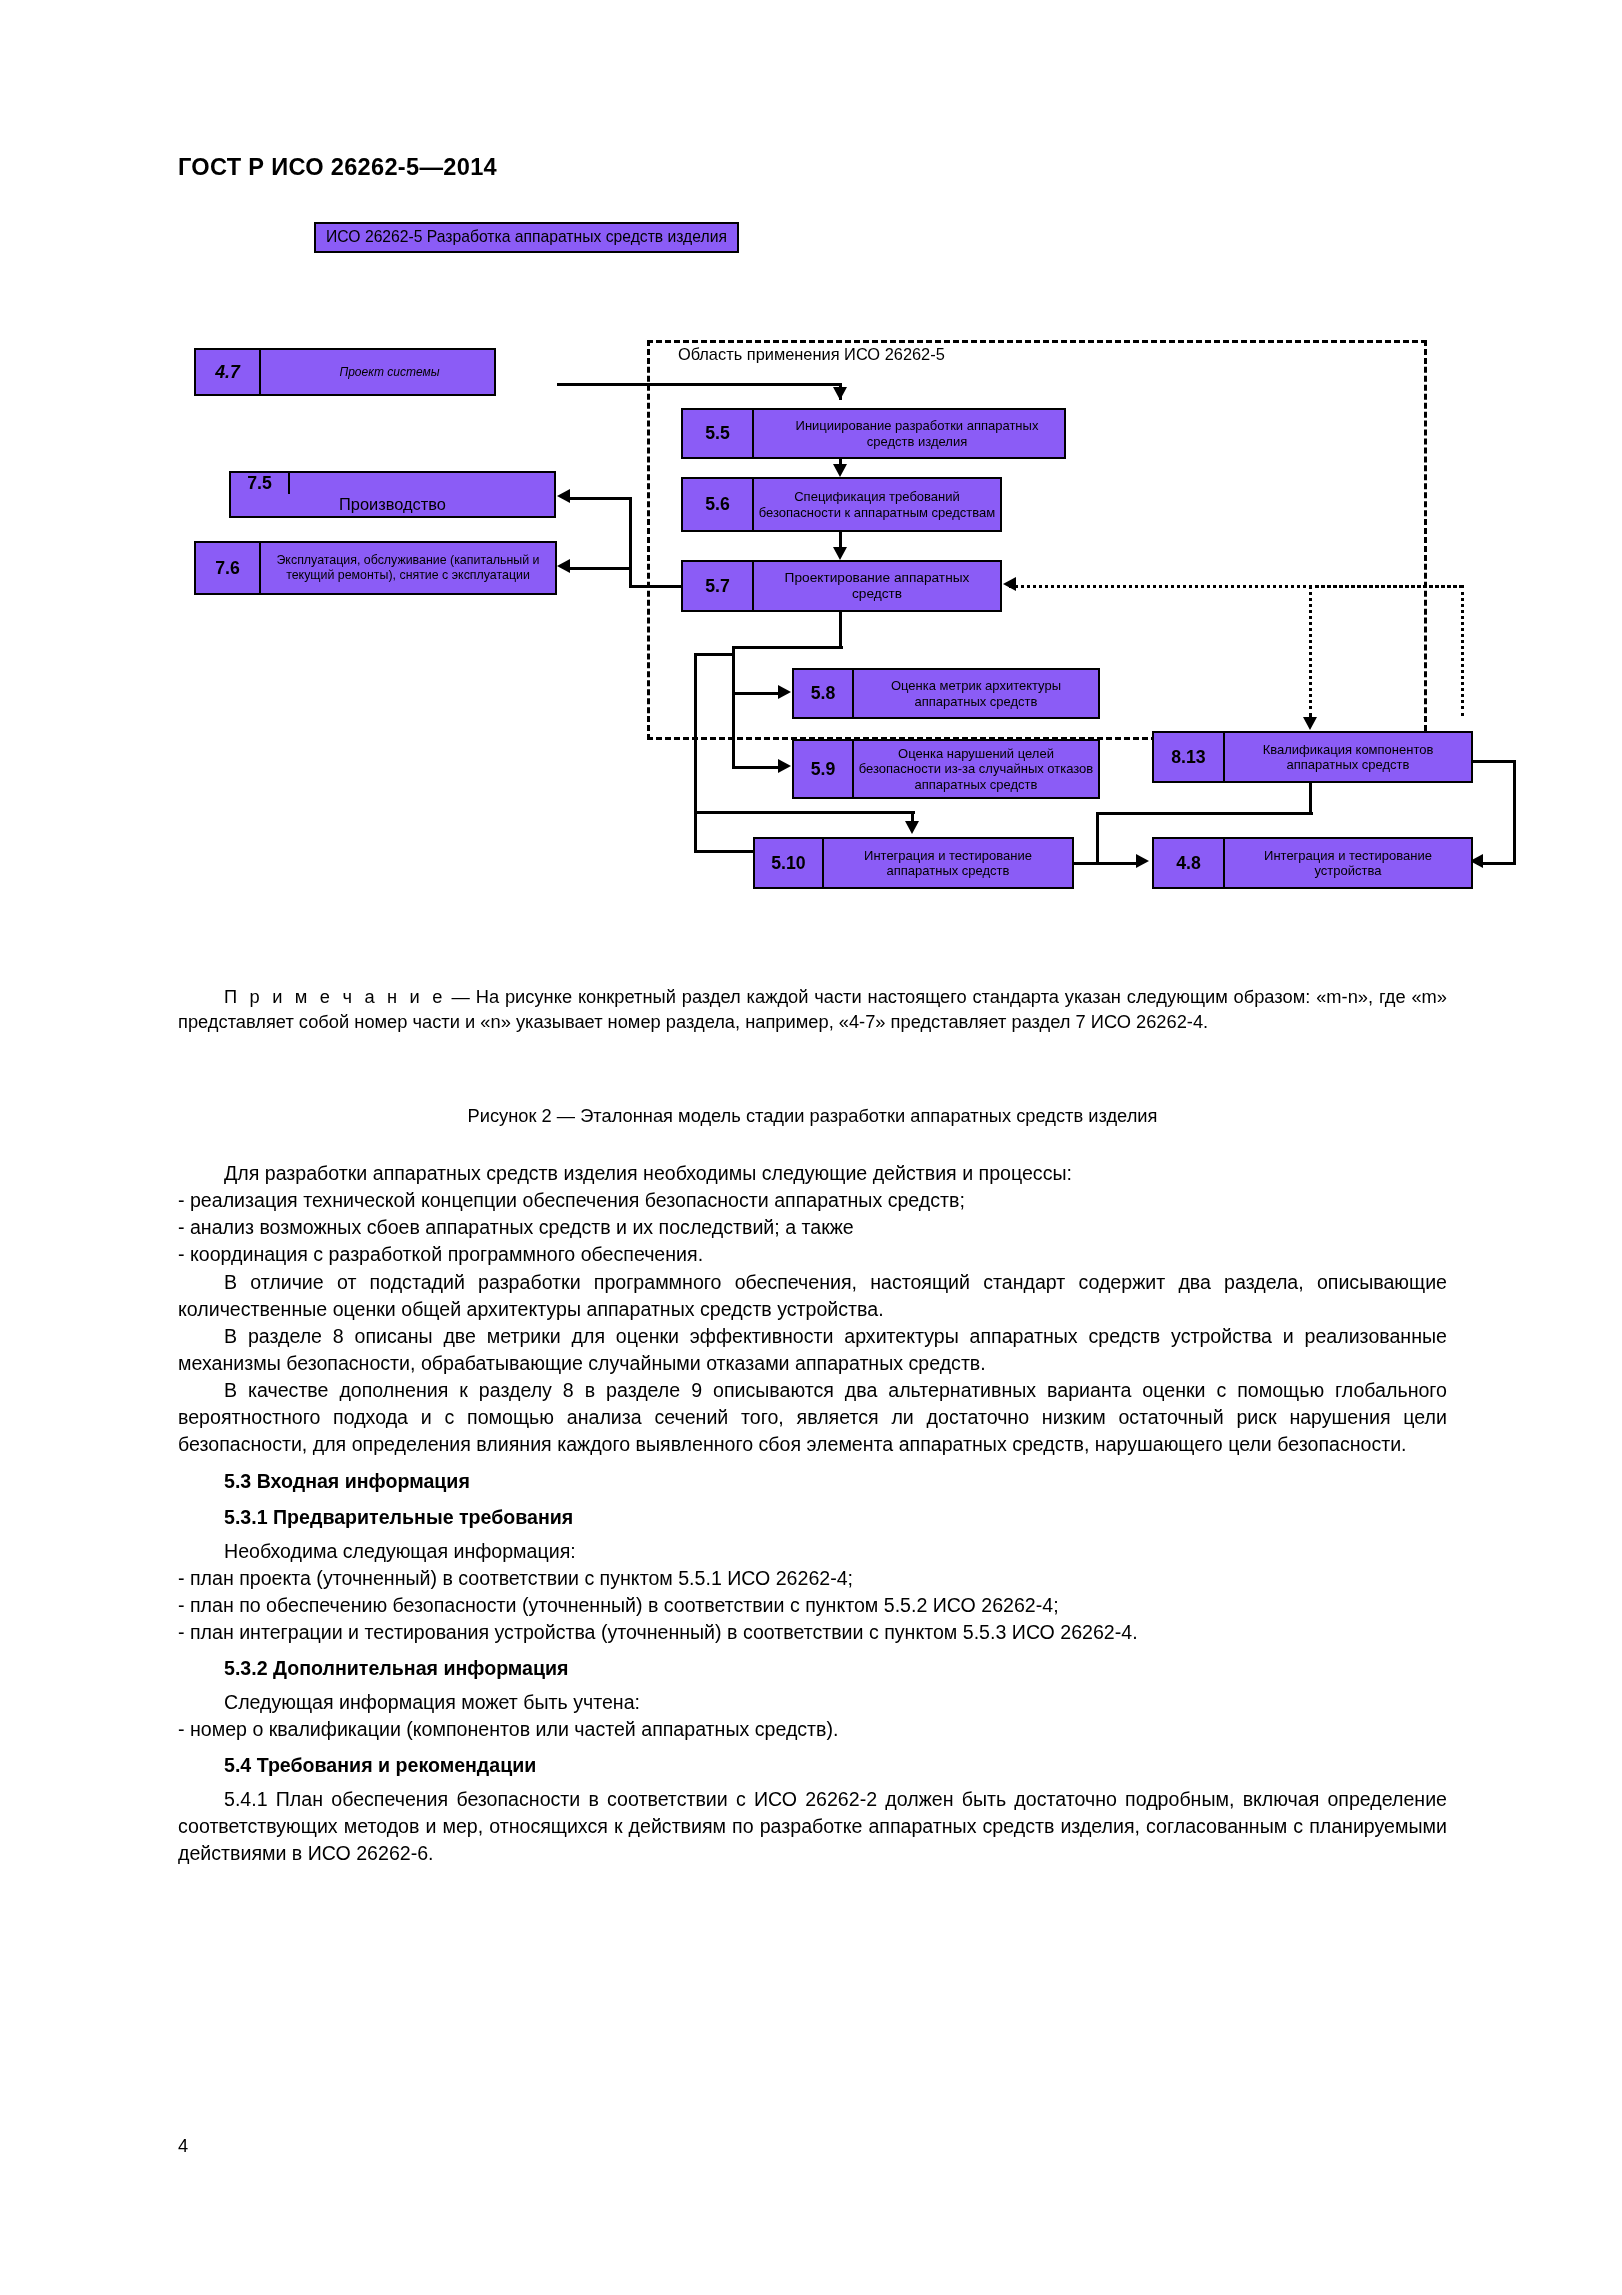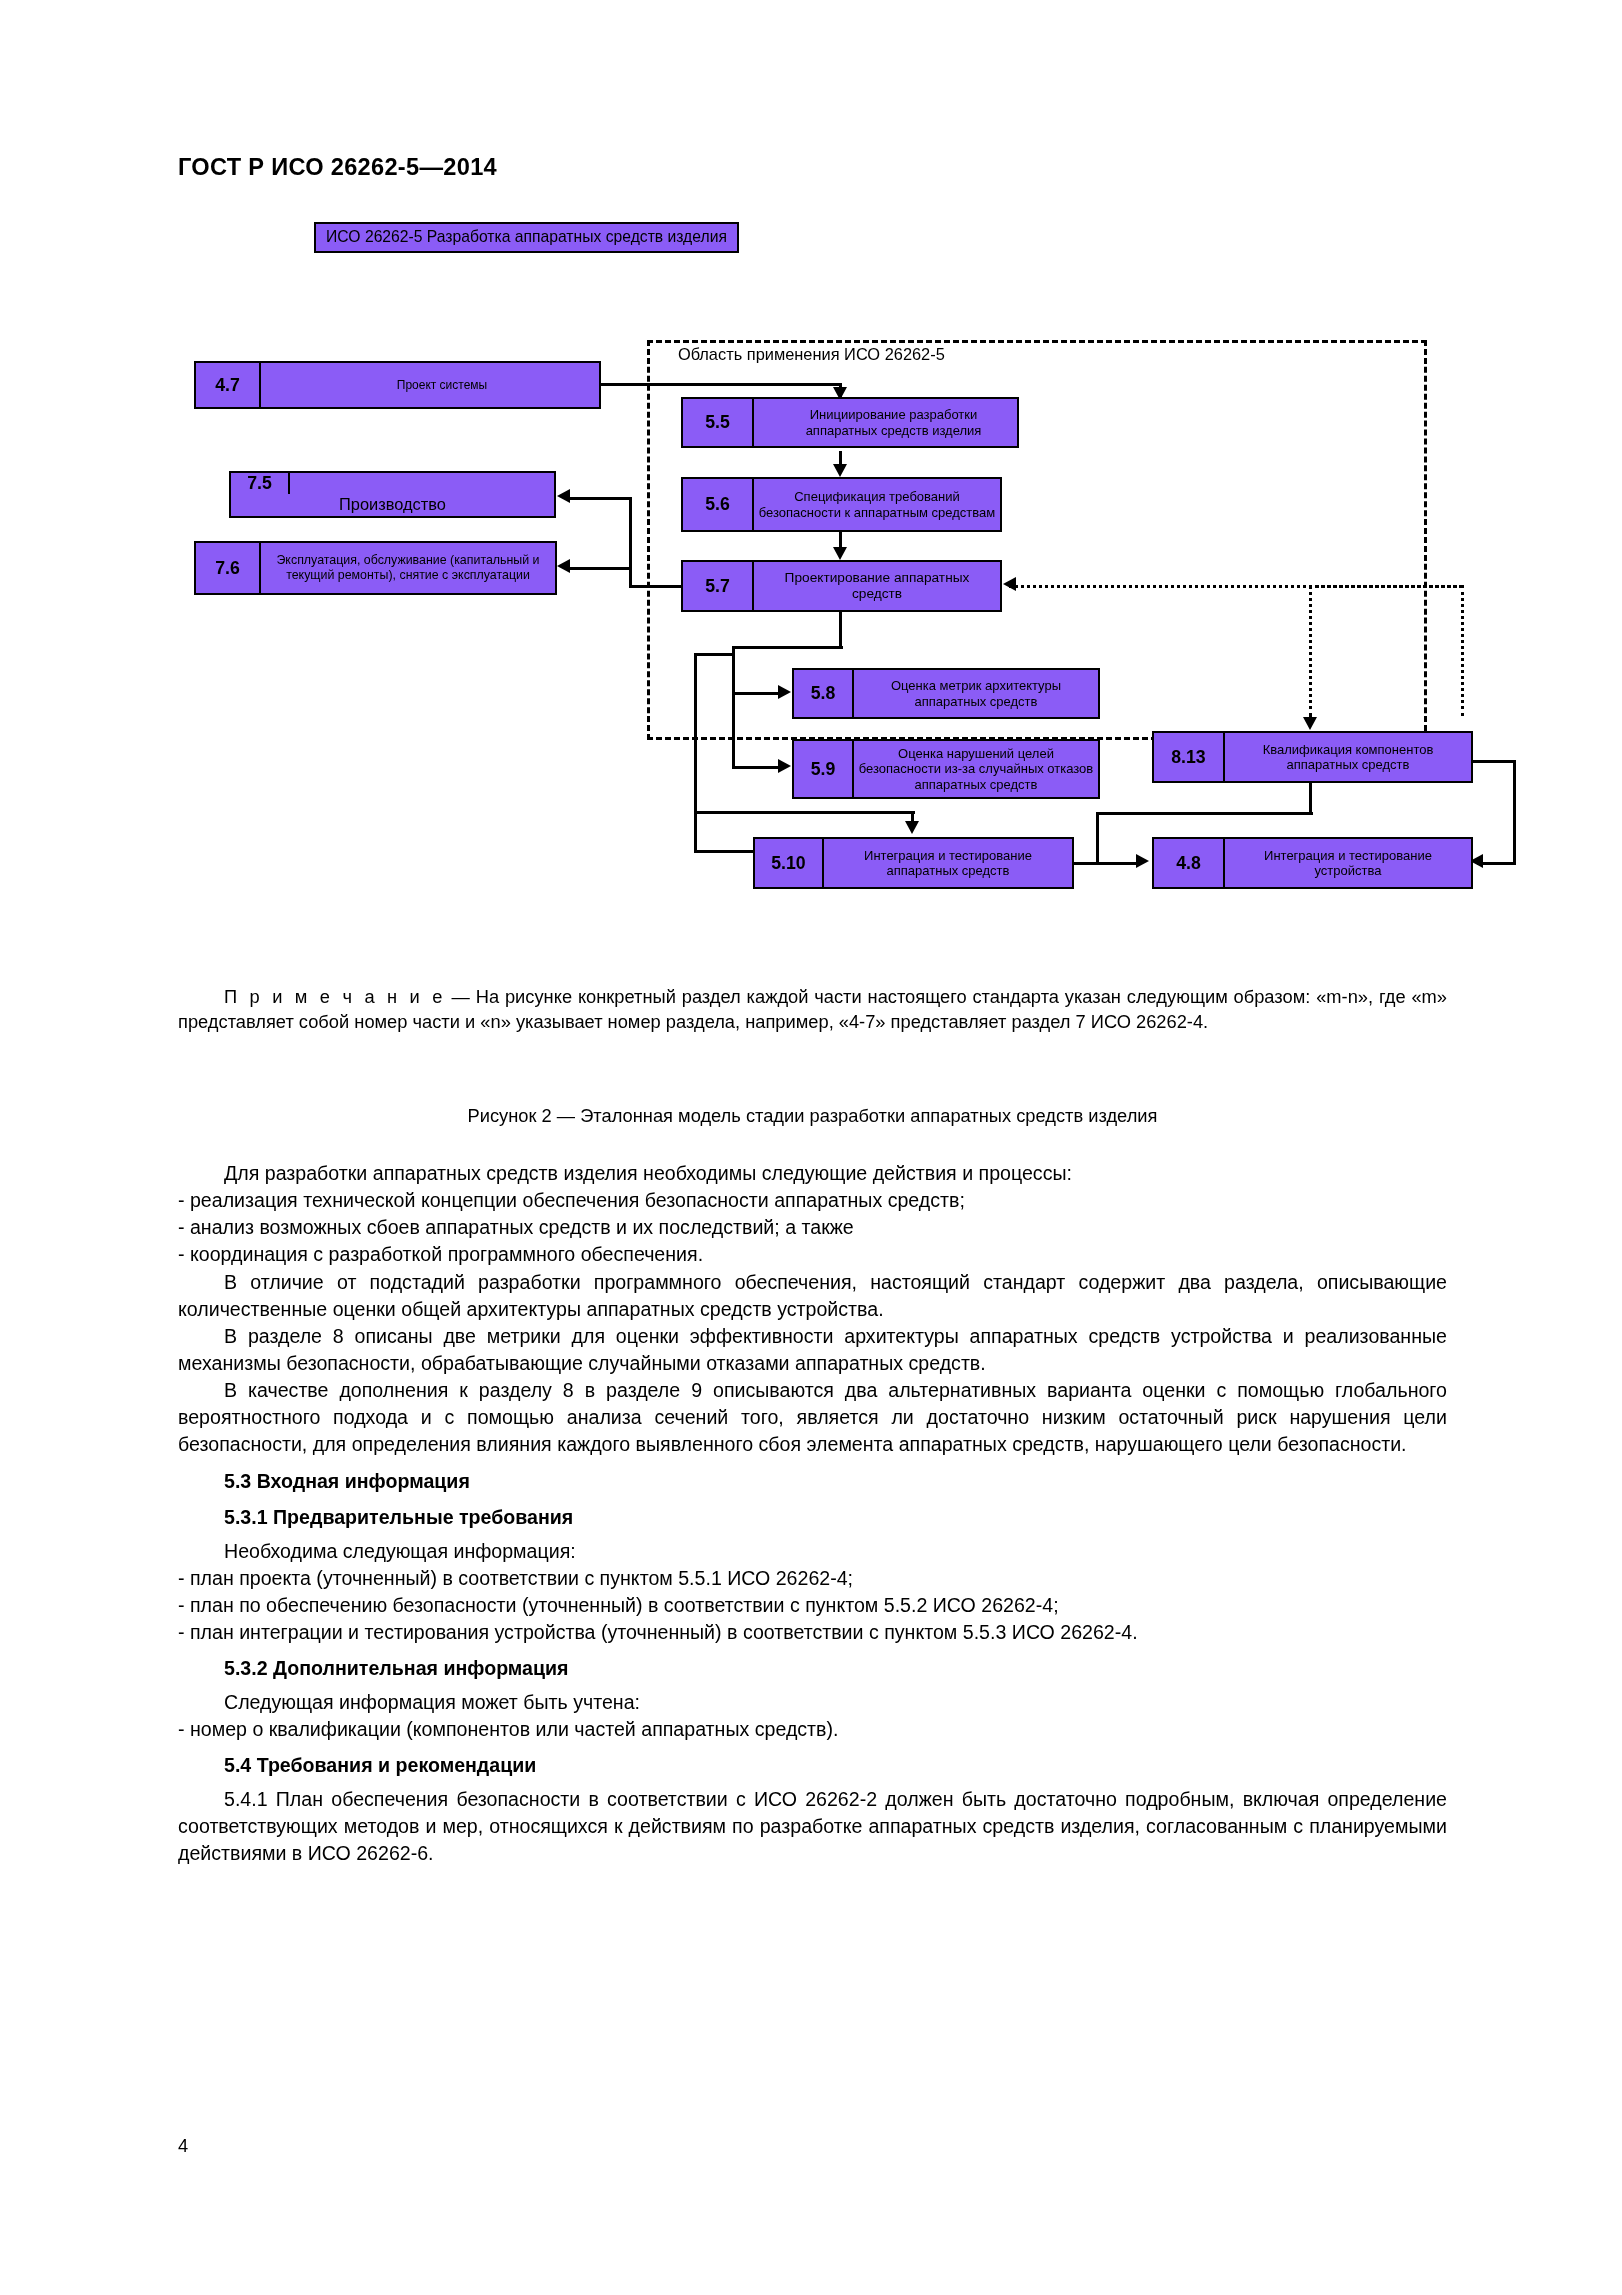--- a/index.html
+++ b/index.html
@@ -104,34 +104,34 @@
     left: 497px;
     top: 123px;
     font-size: 16.4px;
     white-space: nowrap;
     background: #fff;
     padding: 0 3.9px;
     z-index: 3;
   }
 
   
-  #n-4-7  { left: 17px;  top: 139px; width: 407px; height: 48px; }
+  #n-4-7  { left: 17px;  top: 126px; width: 302px; height: 48px; font-style: italic; }
   #n-4-7 .num { width: 65px; }
   #n-4-7 .lbl { font-size: 12px; margin-left: 24px; }
 
   #n-7-5  { left: 52px;  top: 249px; width: 327px; height: 47px; flex-direction: column; }
   #n-7-5 .num { width: 59px; }
   #n-7-5 .lbl { font-size: 16.4px; }
 
   #n-7-6  { left: 17px;  top: 319px; width: 363px; height: 54px; }
   #n-7-6 .num { width: 65px; }
   #n-7-6 .lbl { font-size: 12.4px; }
 
   
-  #n-5-5  { left: 504px; top: 175px; width: 338px; height: 51px; gap: 16px; }
+  #n-5-5  { left: 504px; top: 186px; width: 385px; height: 51px; gap: 16px; }
   #n-5-5 .num { width: 71px; }
 
   #n-5-6  { left: 504px; top: 255px; width: 321px; height: 55px; }
   #n-5-6 .num { width: 71px; }
 
   #n-5-7  { left: 504px; top: 338px; width: 321px; height: 52px; }
   #n-5-7 .num { width: 71px; }
   #n-5-7 .lbl { font-size: 13.7px; }
 
   #n-5-8  { left: 615px; top: 446px; width: 308px; height: 51px; }

